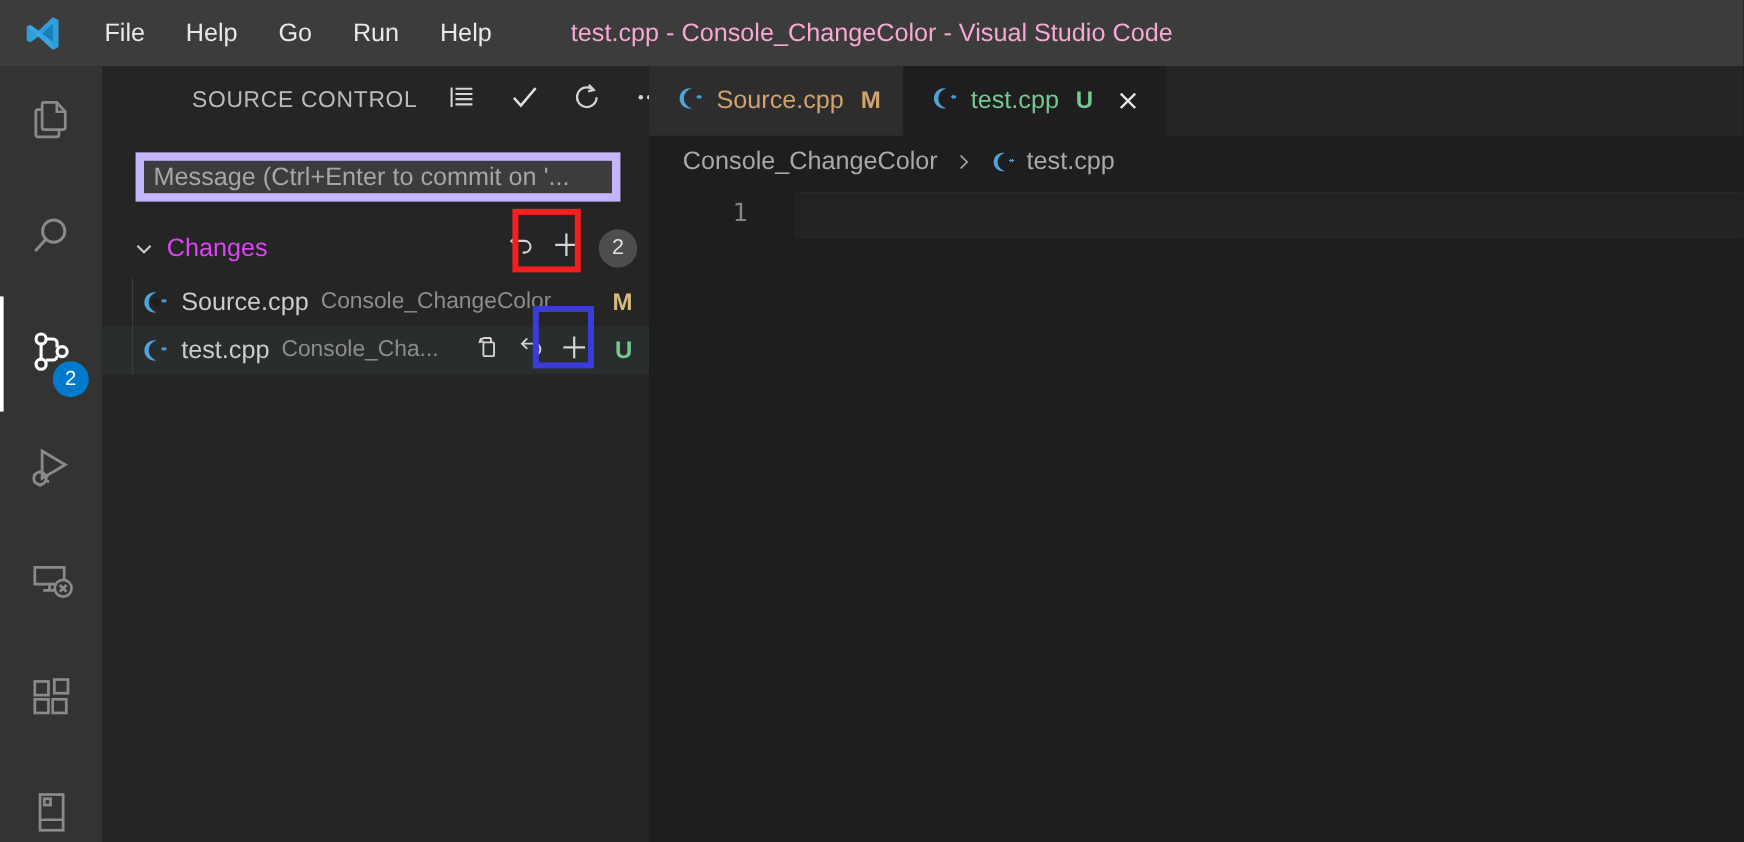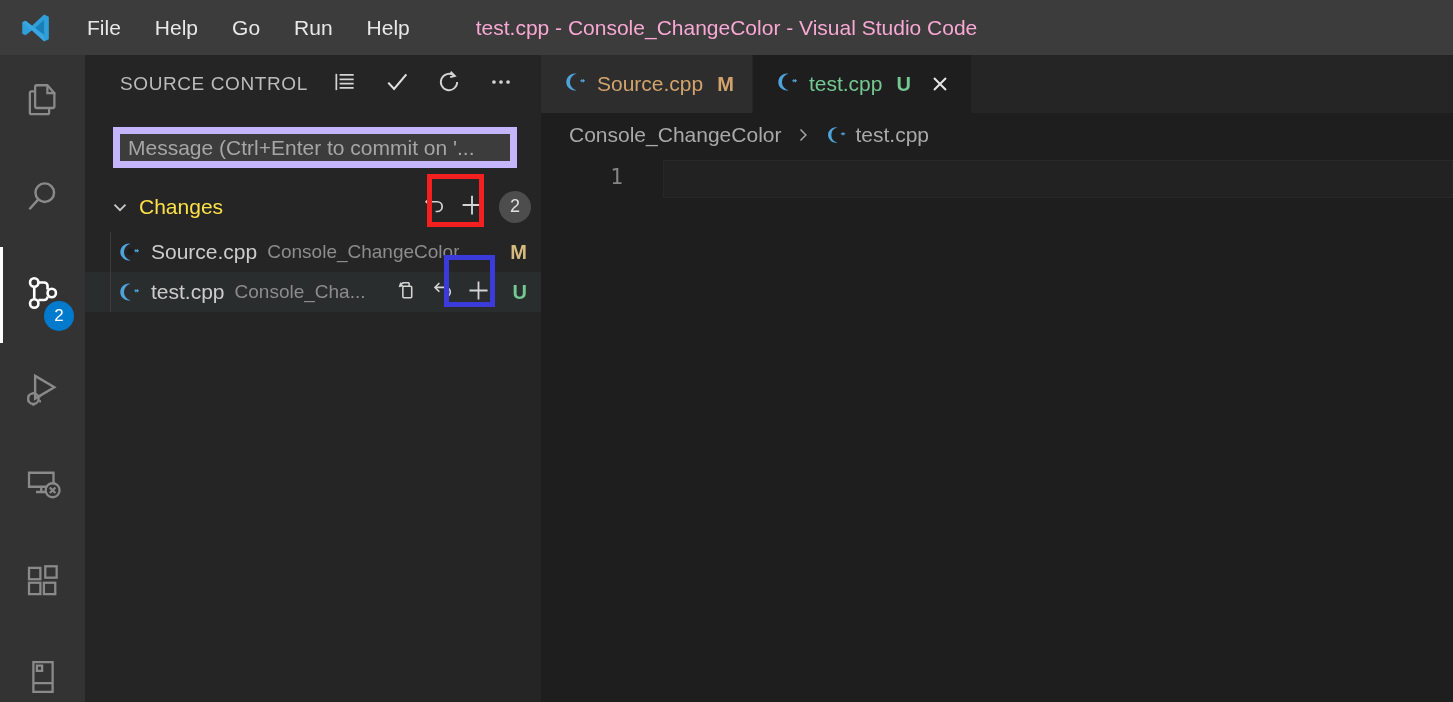--- a/index.html
+++ b/index.html
@@ -52,39 +52,39 @@
 
   
   .sidebar {
     position: absolute; left: 85px; top: 55px; width: 456px; height: 647px;
     background: #252526;
   }
   .sc-header {
     height: 57px; display: flex; align-items: center; padding-left: 35px;
   }
   .sc-title {
-    color: #bbbbbb; font-size: 19px; letter-spacing: .6px; white-space: nowrap;
+    color: #bbbbbb; font-size: 19px; letter-spacing: .6px; white-space: nowrap; margin-left: 40px;
   }
   .sc-actions { display: flex; align-items: center; margin-left: 20px; gap: 18px; }
   .sc-act { width: 34px; height: 34px; display: flex; align-items: center; justify-content: center; cursor: pointer; }
 
   .commit-input {
     position: absolute; left: 28px; top: 72px; width: 404px; height: 41px;
     background: #3c3c3c; border: 7px solid #c4b5fd; color: #cccccc;
     font-family: "Liberation Sans", sans-serif; font-size: 21px;
     padding: 0 8px; outline: none;
   }
   .commit-input::placeholder { color: #a6a6a6; }
 
   .changes-row {
     position: absolute; left: 0; top: 126px; width: 456px; height: 51px;
     display: flex; align-items: center; padding-left: 22px;
   }
   .chev { width: 26px; height: 26px; display: flex; align-items: center; justify-content: center; }
-  .changes-label { color: #fde047; font-size: 21px; margin-left: 6px; }
+  .changes-label { color: #d946ef; font-size: 21px; margin-left: 6px; }
   .changes-actions {
     position: absolute; right: 10px; top: 0; height: 51px;
     display: flex; align-items: center; gap: 4px;
   }
   .icon-btn { width: 34px; height: 34px; display: flex; align-items: center; justify-content: center; cursor: pointer; }
   .count-badge {
     min-width: 32px; height: 32px; border-radius: 16px; background: #4d4d4d;
     color: #e0e0e0; font-size: 18px; display: flex; align-items: center;
     justify-content: center; padding: 0 6px; margin-left: 6px;
   }

